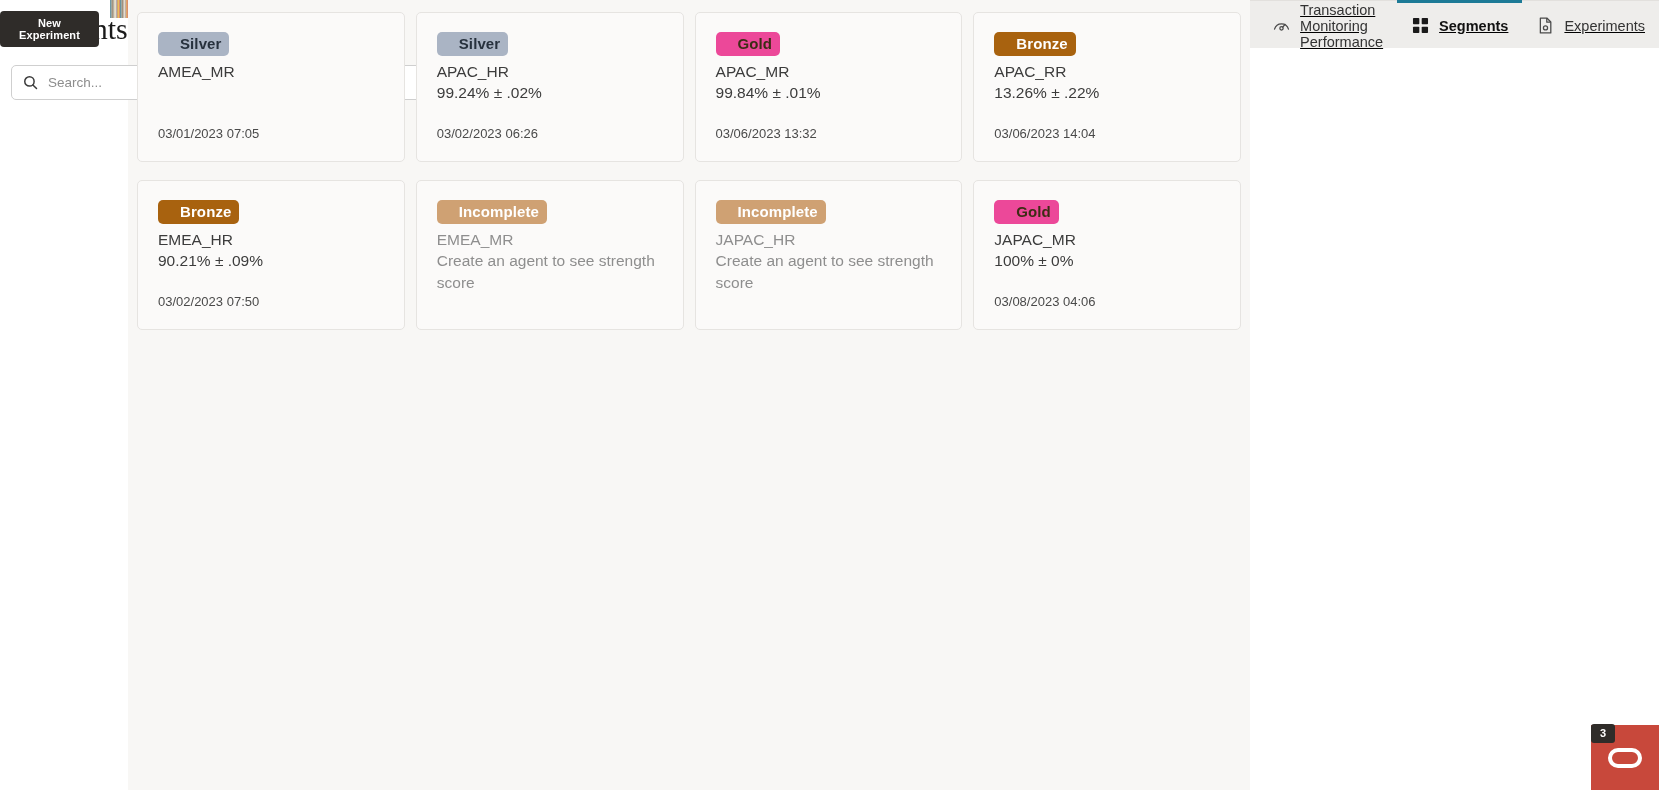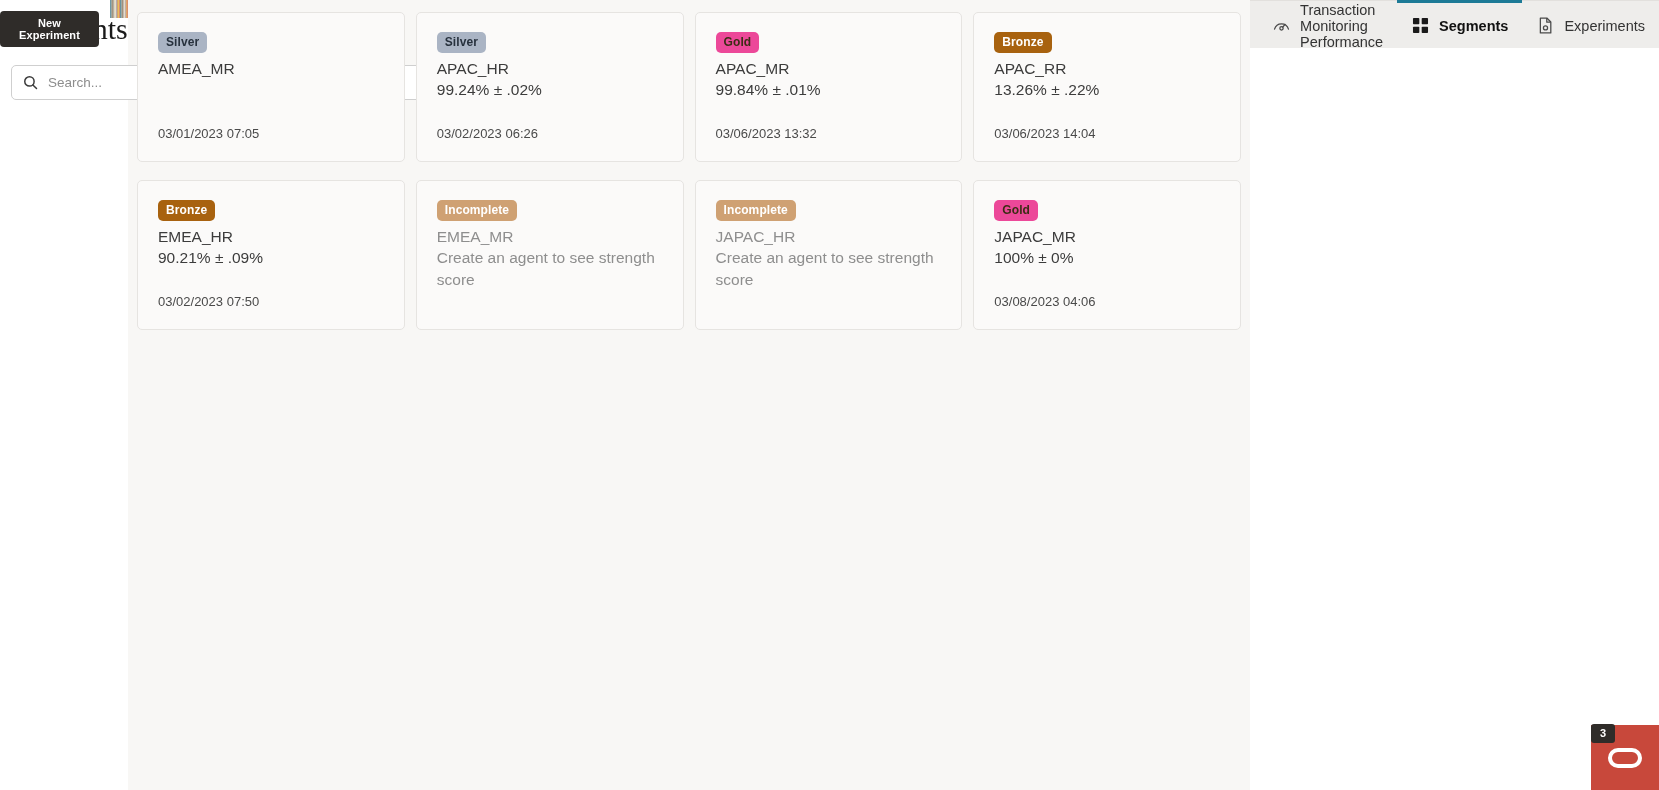--- a/index.html
+++ b/index.html
@@ -110,23 +110,23 @@
     border: 1px solid #e6e4e1;
     border-radius: 5px;
     height: 150px;
     padding: 19px 20px 0 20px;
     position: relative;
     cursor: pointer;
   }
   .badge {
     display: inline-block;
     border-radius: 5px;
-    font-size: 12px;
+    font-size: 15px;
     font-weight: 700;
-    padding: 4px 8px 5px 8px;
+    padding: 4px 8px 5px 22px;
     line-height: 1;
     letter-spacing: .1px;
   }
   .badge.silver     { background: #aab4c4; color: #27313d; }
   .badge.gold       { background: #ec4899; color: #3c2d14; }
   .badge.bronze     { background: #a8620f; color: #ffffff; }
   .badge.incomplete { background: #cfa173; color: #ffffff; }
 
   .card-name {
     margin-top: 5px;
@@ -156,20 +156,21 @@
   .bottom-nav {
     flex: 0 0 48px;
     height: 48px;
     background: #eeedeb;
     display: flex;
     align-items: stretch;
     padding-left: 8px;
     border-top: 1px solid #e2e0dd;
     position: relative;
     z-index: 2;
+    text-decoration: underline;
   }
   .nav-item {
     display: flex;
     align-items: center;
     gap: 9px;
     padding: 0 14px;
     color: #333333;
     font-size: 14.5px;
     cursor: pointer;
     border-top: 3px solid transparent;

